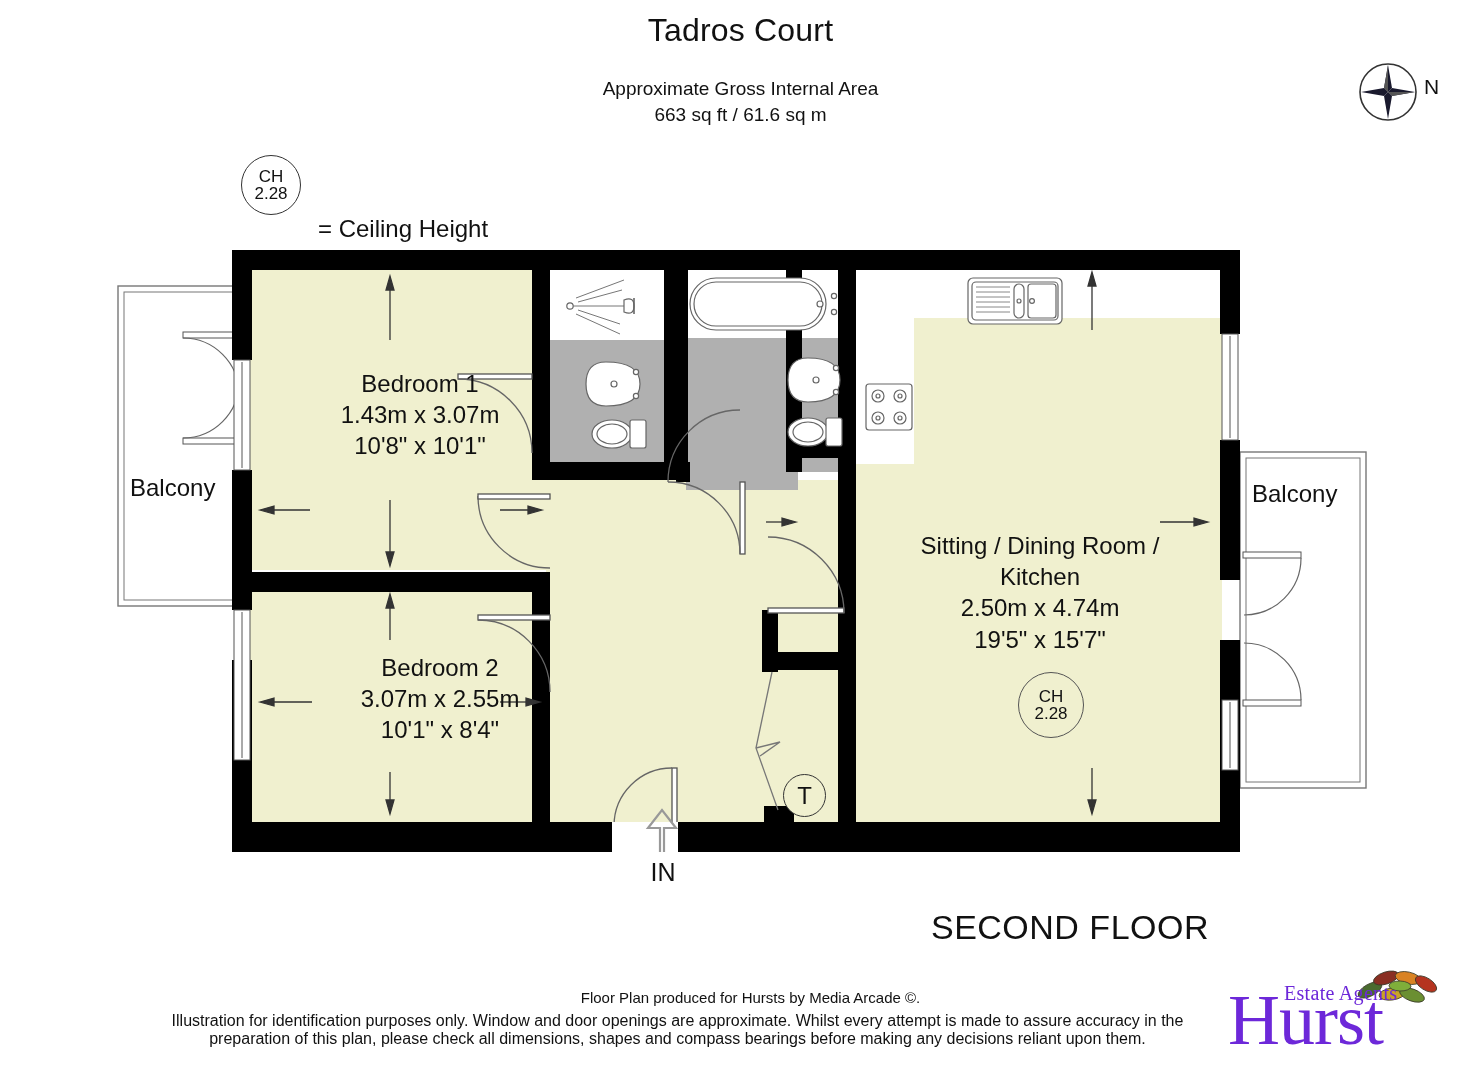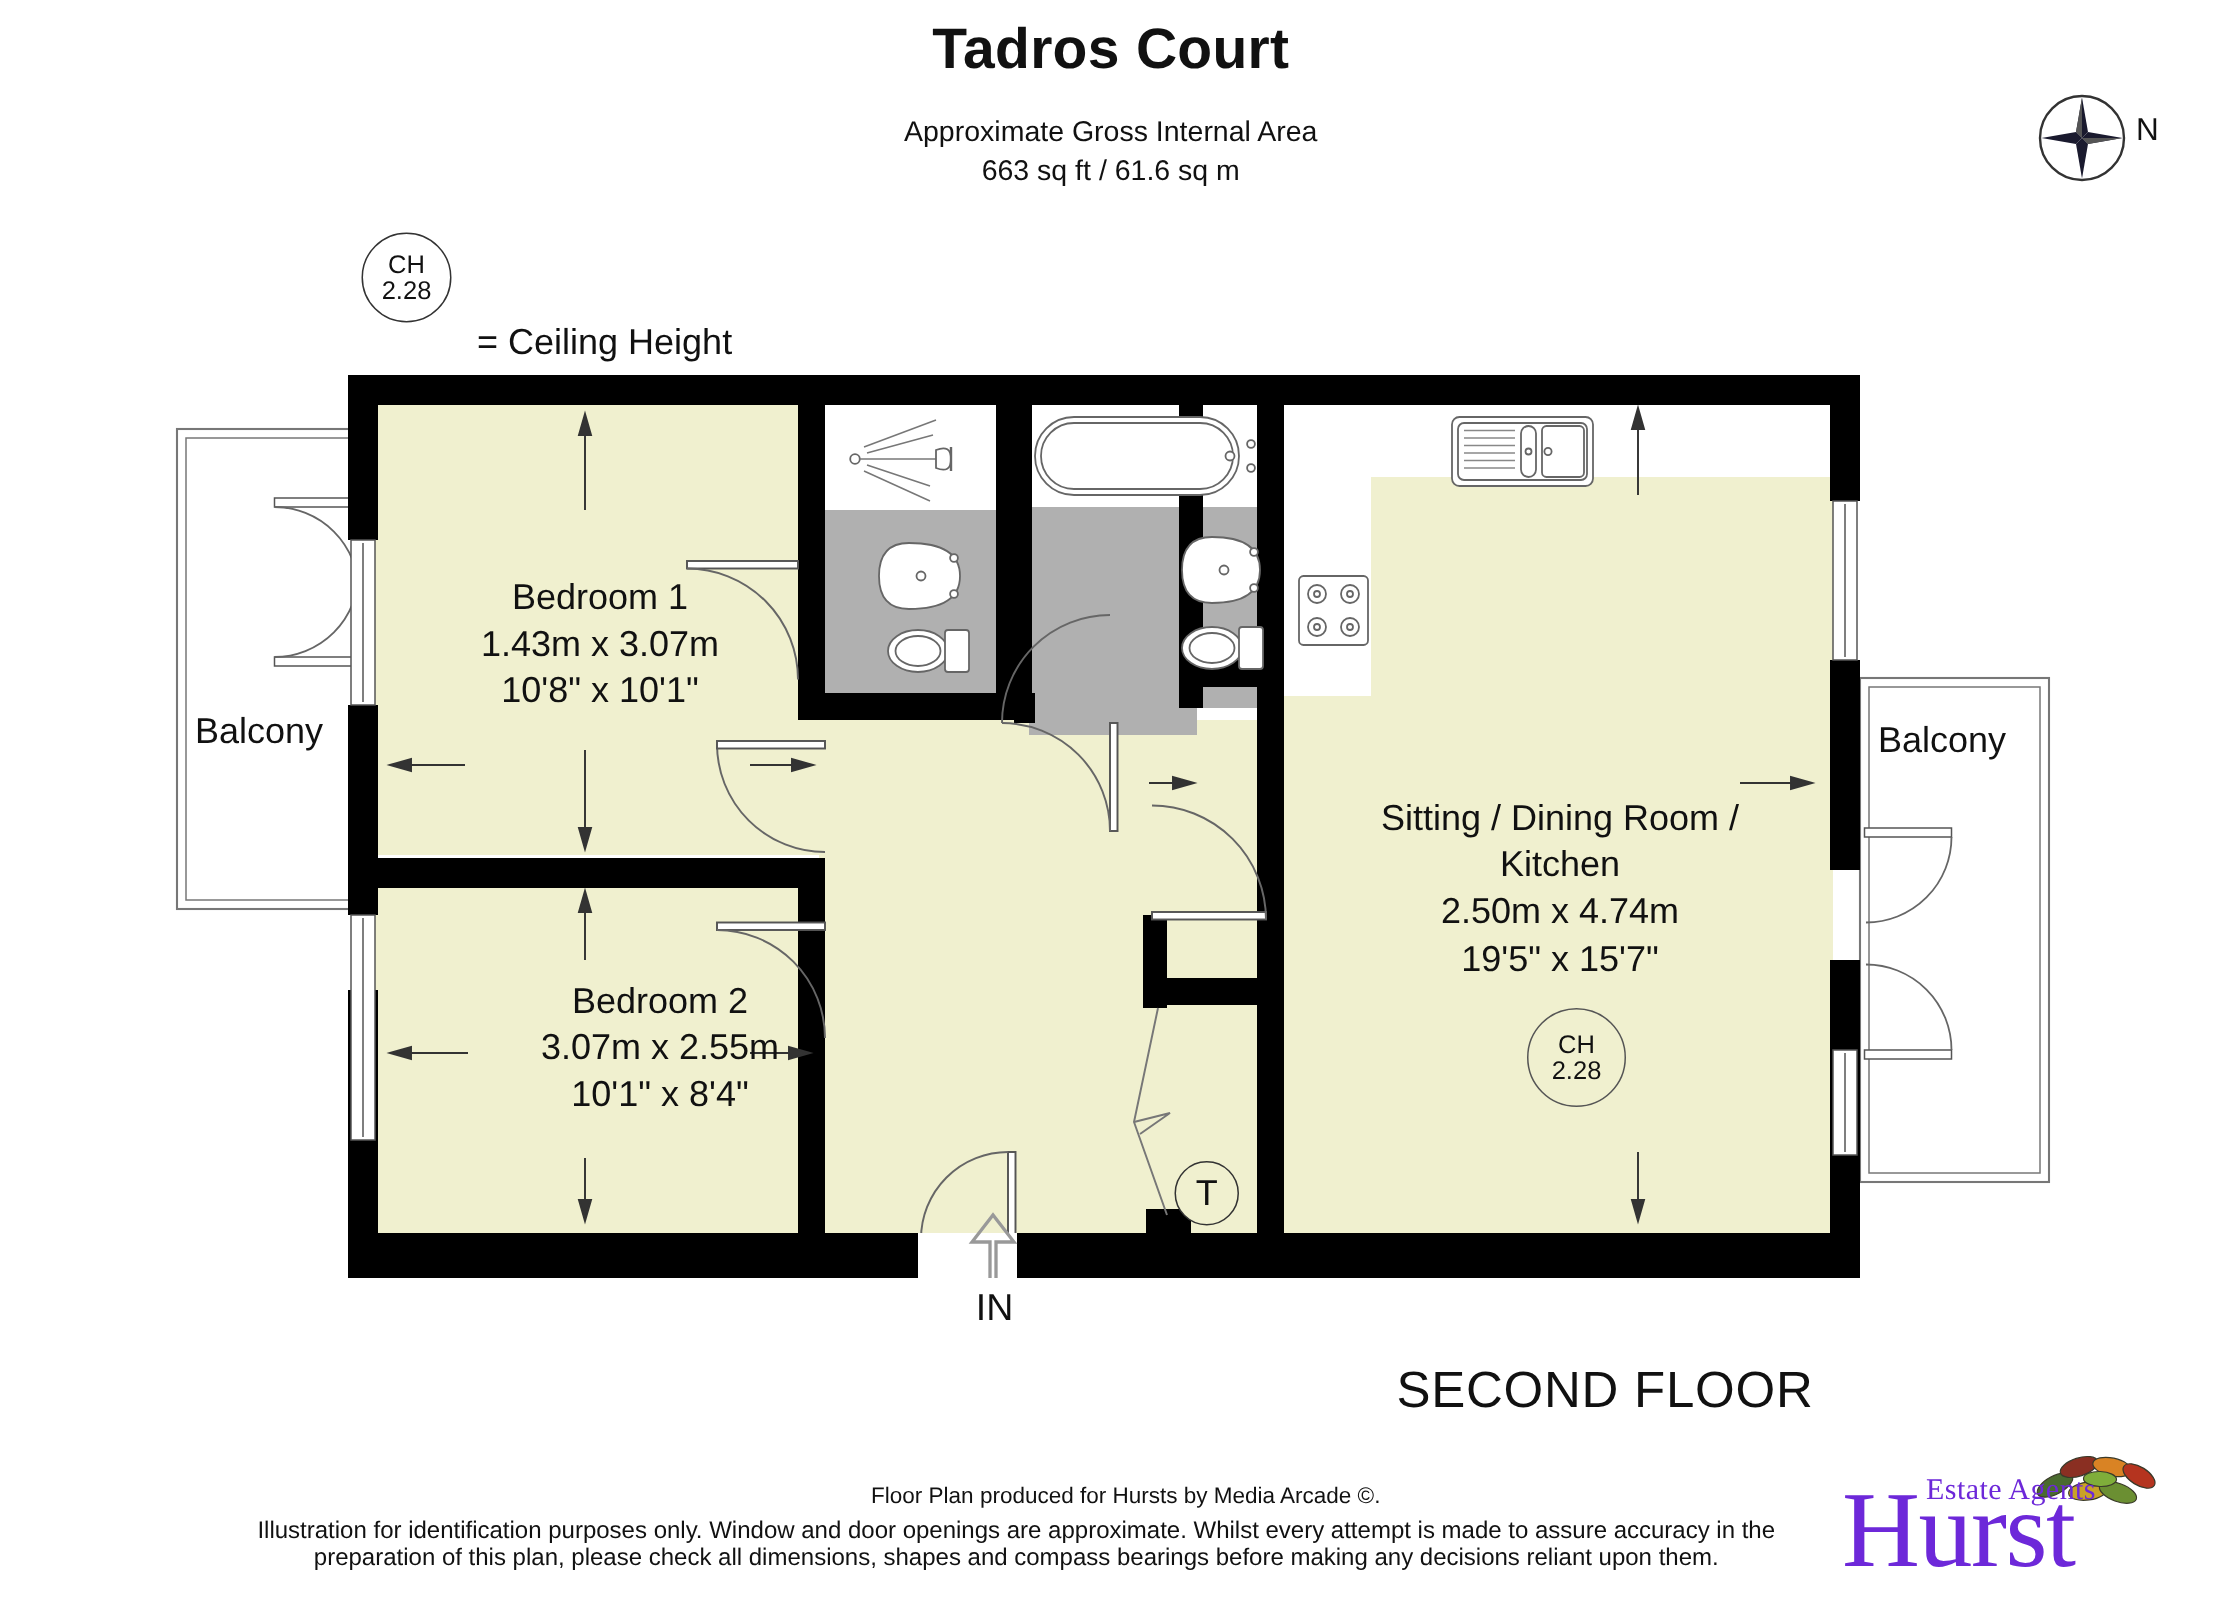--- a/index.html
+++ b/index.html
@@ -9,21 +9,21 @@
     font-family:"Liberation Sans", sans-serif;
     color:#111;
     overflow:hidden;
     position:relative;
   }
   .stage{position:absolute;left:0;top:0;width:1481px;height:1080px;}
 
   
   #title{
     position:absolute;left:0;top:12px;width:1481px;text-align:center;
-    font-size:38px;font-weight:bold;letter-spacing:.2px;
+    font-size:32px;font-weight:normal;letter-spacing:.2px;
   }
   #gia1{position:absolute;left:0;top:78px;width:1481px;text-align:center;font-size:19px;}
   #gia2{position:absolute;left:0;top:104px;width:1481px;text-align:center;font-size:19px;}
 
   
   #compass{position:absolute;left:1358px;top:62px;width:60px;height:60px;}
   #compass-n{position:absolute;left:1424px;top:75px;font-size:21px;}
 
   
   #ch-legend{position:absolute;left:241px;top:155px;width:60px;height:60px;}
@@ -42,21 +42,21 @@
     position:absolute;left:0;top:908px;width:1209px;text-align:right;
     font-size:34px;letter-spacing:.5px;
   }
   #in-label{position:absolute;left:608px;top:858px;width:110px;text-align:center;font-size:25px;}
 
   
   .room-label{position:absolute;text-align:center;line-height:1.30;}
   .room-label .rn{font-size:24px;display:block;}
   .room-label .rd{font-size:24px;display:block;}
 
-  #bedroom1-label{left:260px;top:368px;width:280px;margin-top:15px;}
+  #bedroom1-label{left:280px;top:368px;width:280px;}
   #bedroom2-label{left:300px;top:652px;width:280px;}
   #living-label{left:880px;top:530px;width:320px;}
 
   .balcony-label{position:absolute;font-size:24px;}
   #balcony-left-label{left:130px;top:474px;}
   #balcony-right-label{left:1252px;top:480px;}
 
   
   #ch-marker{position:absolute;left:1018px;top:672px;width:66px;height:66px;}
   #ch-marker .ch-circle{border-color:#555;}

